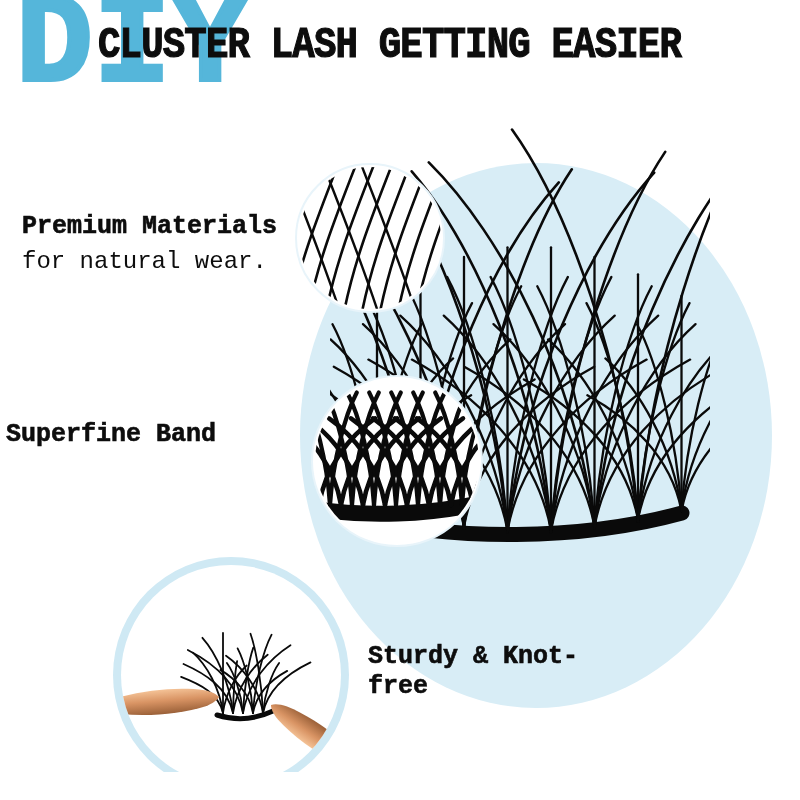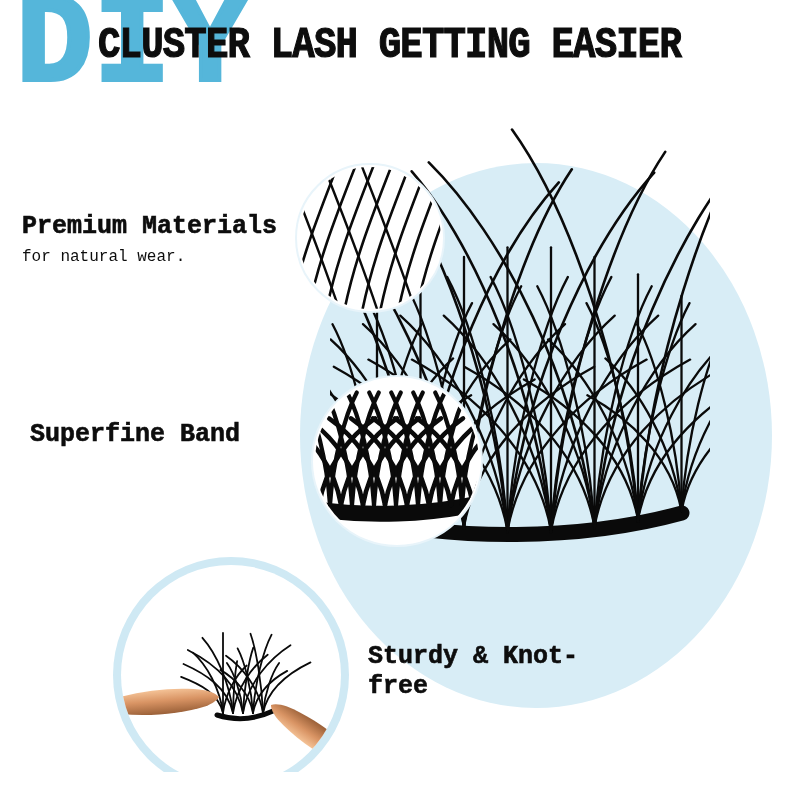--- a/index.html
+++ b/index.html
@@ -30,23 +30,23 @@
     color:#55b6da;-webkit-text-stroke:4px #55b6da;letter-spacing:1px;
   }
   .title{
     position:absolute;left:98px;top:20px;margin:0;font-size:44px;font-weight:900;
     color:#0d0d0d;-webkit-text-stroke:1.2px #0d0d0d;letter-spacing:-1px;
     white-space:nowrap;transform:scaleX(.85);transform-origin:0 0;
   }
   
   .feature{position:absolute;}
   .f-title{font-size:25px;font-weight:700;-webkit-text-stroke:.6px #0d0d0d;line-height:1.2;}
-  .f-desc{font-size:16px;margin-top:5px;line-height:1.25;}
+  .f-desc{font-size:24px;margin-top:5px;line-height:1.25;}
   .f1{left:22px;top:212px;}
-  .f2{left:30px;top:420px;text-align:center;}
+  .f2{left:6px;top:420px;text-align:center;}
   .f3{left:368px;top:642px;width:235px;}
 </style>
 </head>
 <body>
 
 <div class="canvas">
 
   <div class="blob-main"></div>
 
   <svg id="lash-svg" class="lash-main" viewBox="0 0 380 470">

